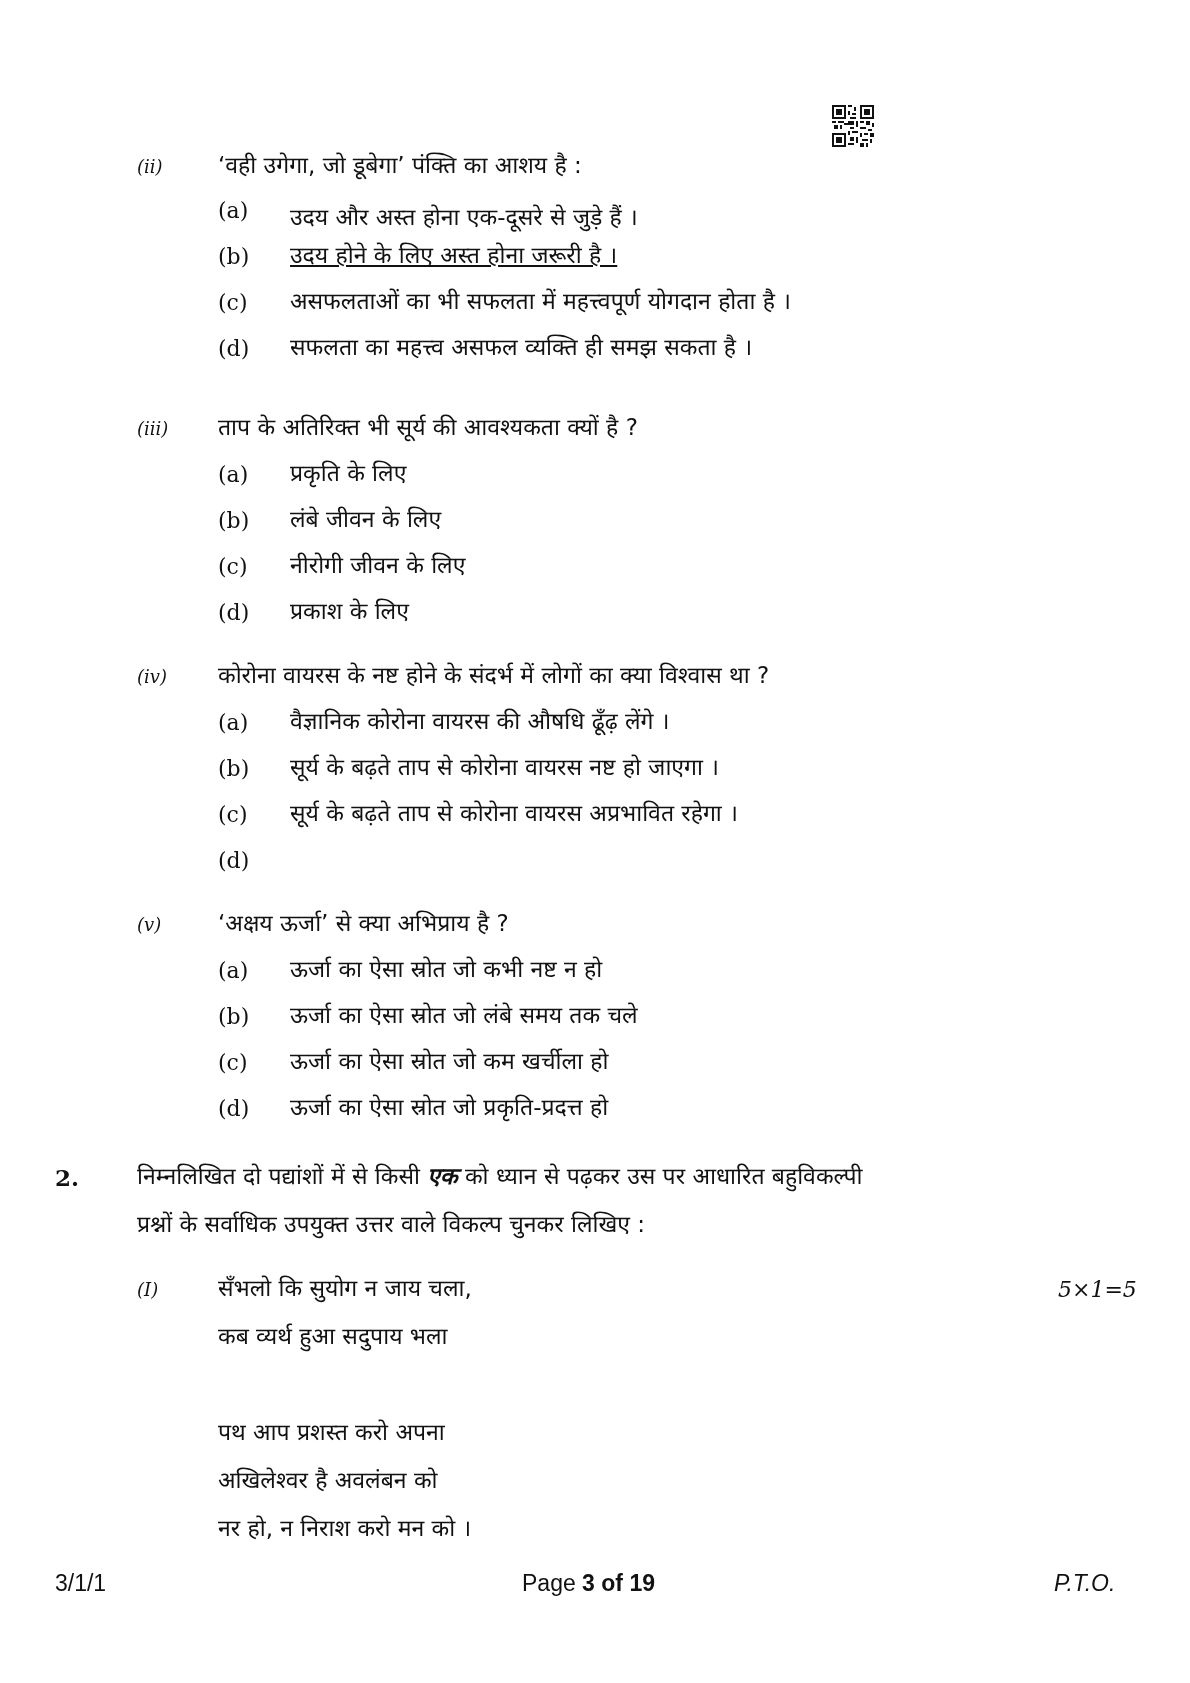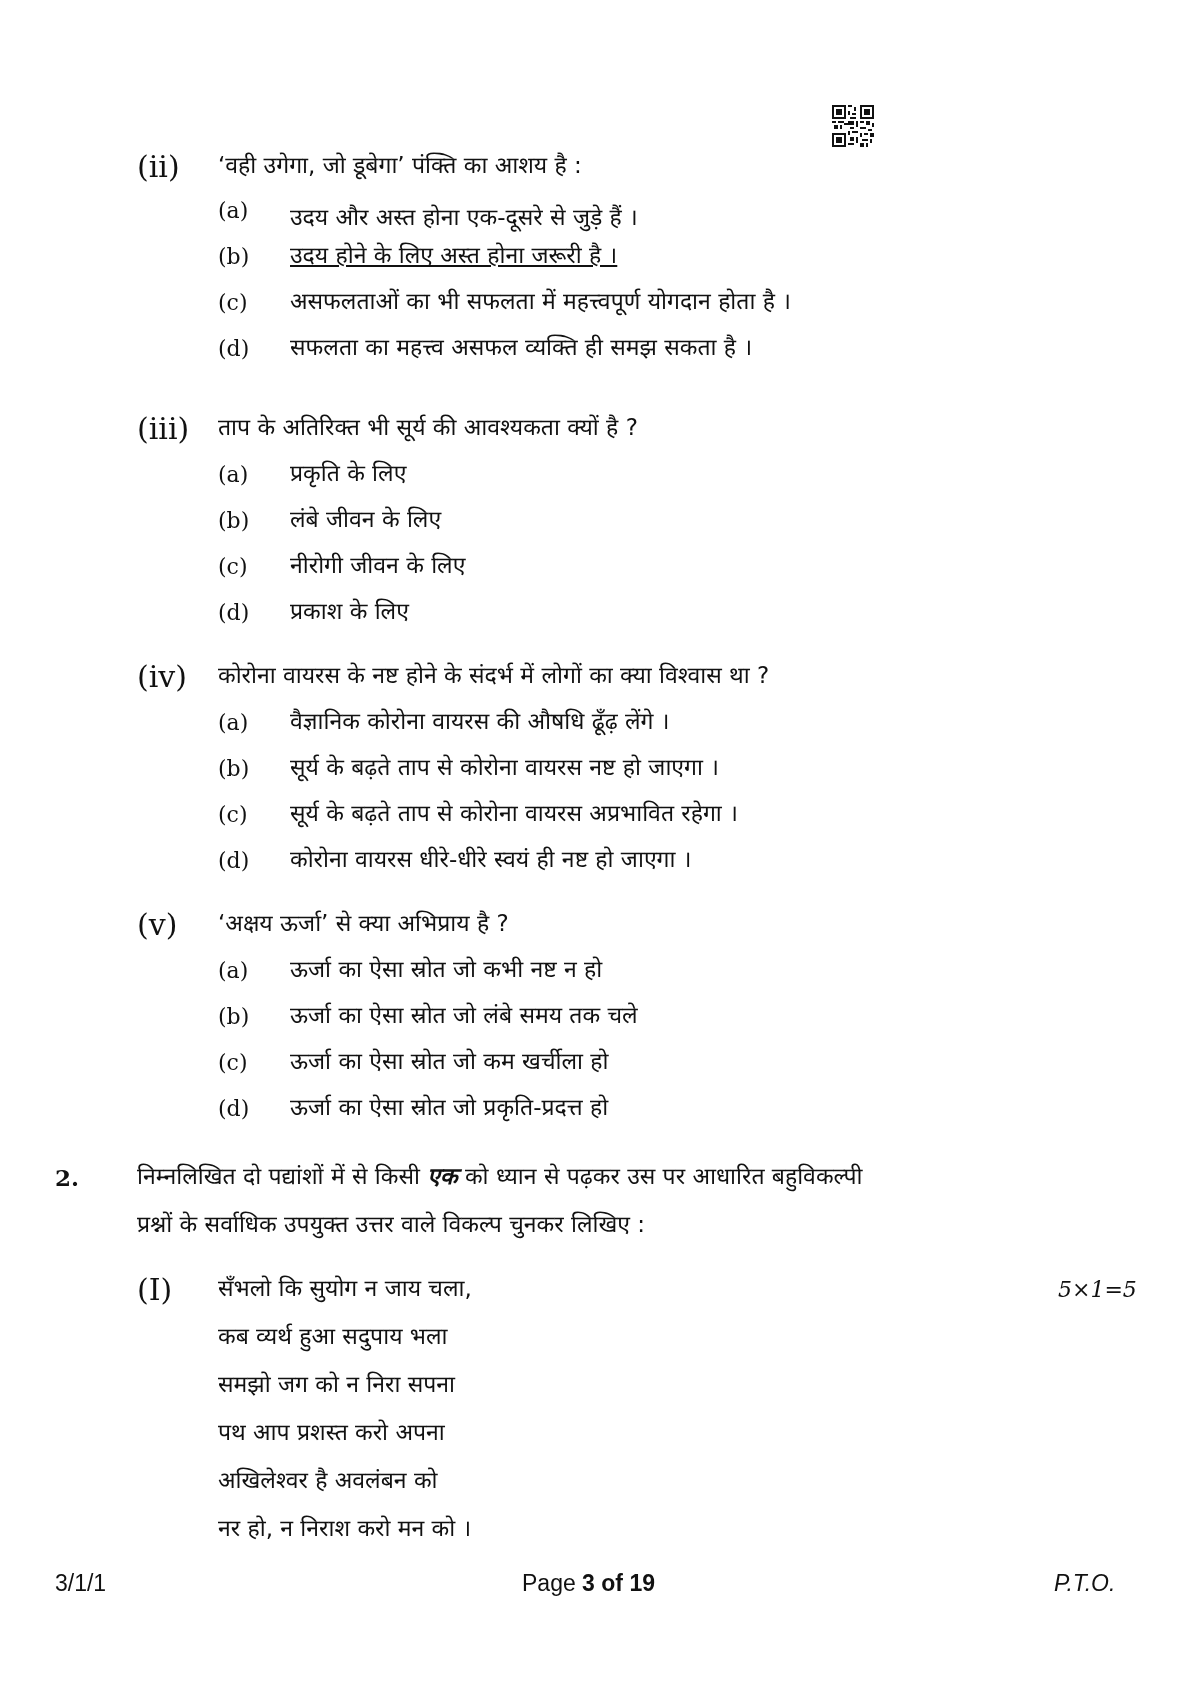--- a/index.html
+++ b/index.html
@@ -25,22 +25,23 @@
       position: absolute;
       left: 832px;
       top: 105px;
       width: 42px;
       height: 42px;
     }
     .qr svg { width: 42px; height: 42px; display: block; }
     .qnum {
       position: absolute;
       font-family: "DejaVu Serif", serif;
-      font-size: 30px;
-      line-height: 34px;
+      font-size: 18px;
+      line-height: 34px;
+      font-style: italic;
     }
     .qtext {
       position: absolute;
       font-size: 23px;
       line-height: 34px;
       white-space: nowrap;
     }
     .optlabel {
       position: absolute;
       font-family: "DejaVu Serif", serif;
@@ -172,42 +173,40 @@
 
   <div class="qnum" style="left:137px; top:660px;">(iv)</div>
   <div class="qtext" style="left:218px; top:658px;">कोरोना वायरस के नष्ट होने के संदर्भ में लोगों का क्या विश्वास था ?</div>
   <div class="optlabel" style="left:218px; top:706px;">(a)</div>
   <div class="opttext" style="left:290px; top:704px;">वैज्ञानिक कोरोना वायरस की औषधि ढूँढ़ लेंगे ।</div>
   <div class="optlabel" style="left:218px; top:752px;">(b)</div>
   <div class="opttext" style="left:290px; top:750px;">सूर्य के बढ़ते ताप से कोरोना वायरस नष्ट हो जाएगा ।</div>
   <div class="optlabel" style="left:218px; top:798px;">(c)</div>
   <div class="opttext" style="left:290px; top:796px;">सूर्य के बढ़ते ताप से कोरोना वायरस अप्रभावित रहेगा ।</div>
   <div class="optlabel" style="left:218px; top:844px;">(d)</div>
-  <div class="opttext" style="left:290px; top:842px;">कोरोना वायरस धीरे-धीरे स्वयं ही नष्ट हो जाएगा ।</div>
 
   <div class="qnum" style="left:137px; top:908px;">(v)</div>
   <div class="qtext" style="left:218px; top:906px;">‘अक्षय ऊर्जा’ से क्या अभिप्राय है ?</div>
   <div class="optlabel" style="left:218px; top:954px;">(a)</div>
   <div class="opttext" style="left:290px; top:952px;">ऊर्जा का ऐसा स्रोत जो कभी नष्ट न हो</div>
   <div class="optlabel" style="left:218px; top:1000px;">(b)</div>
   <div class="opttext" style="left:290px; top:998px;">ऊर्जा का ऐसा स्रोत जो लंबे समय तक चले</div>
   <div class="optlabel" style="left:218px; top:1046px;">(c)</div>
   <div class="opttext" style="left:290px; top:1044px;">ऊर्जा का ऐसा स्रोत जो कम खर्चीला हो</div>
   <div class="optlabel" style="left:218px; top:1092px;">(d)</div>
   <div class="opttext" style="left:290px; top:1090px;">ऊर्जा का ऐसा स्रोत जो प्रकृति-प्रदत्त हो</div>
 
   <div class="bold-num" style="left:55px; top:1161px;">2.</div>
   <div class="instr" style="left:137px; top:1159px;"><span>निम्नलिखित दो पद्यांशों में से किसी </span><b>एक</b><span> को ध्यान से पढ़कर उस पर आधारित बहुविकल्पी</span></div>
   <div class="instr" style="left:137px; top:1207px;">प्रश्नों के सर्वाधिक उपयुक्त उत्तर वाले विकल्प चुनकर लिखिए :</div>
 
   <div class="qnum" style="left:137px; top:1273px;">(I)</div>
   <div class="marks" style="left:1058px; top:1273px;">5×1=5</div>
   <div class="poem-line" style="left:218px; top:1271px;">सँभलो कि सुयोग न जाय चला,</div>
   <div class="poem-line" style="left:218px; top:1319px;">कब व्यर्थ हुआ सदुपाय भला</div>
-  <div class="poem-line" style="left:218px; top:1367px;">समझो जग को न निरा सपना</div>
   <div class="poem-line" style="left:218px; top:1415px;">पथ आप प्रशस्त करो अपना</div>
   <div class="poem-line" style="left:218px; top:1463px;">अखिलेश्वर है अवलंबन को</div>
   <div class="poem-line" style="left:218px; top:1511px;">नर हो, न निराश करो मन को ।</div>
 
   <div class="footer" style="left:55px;">3/1/1</div>
   <div class="footer" style="left:522px;"><span>Page </span><b>3</b><b> of </b><b>19</b></div>
   <div class="footer footer-pto" style="left:1054px;">P.T.O.</div>
 
 </div>
 

